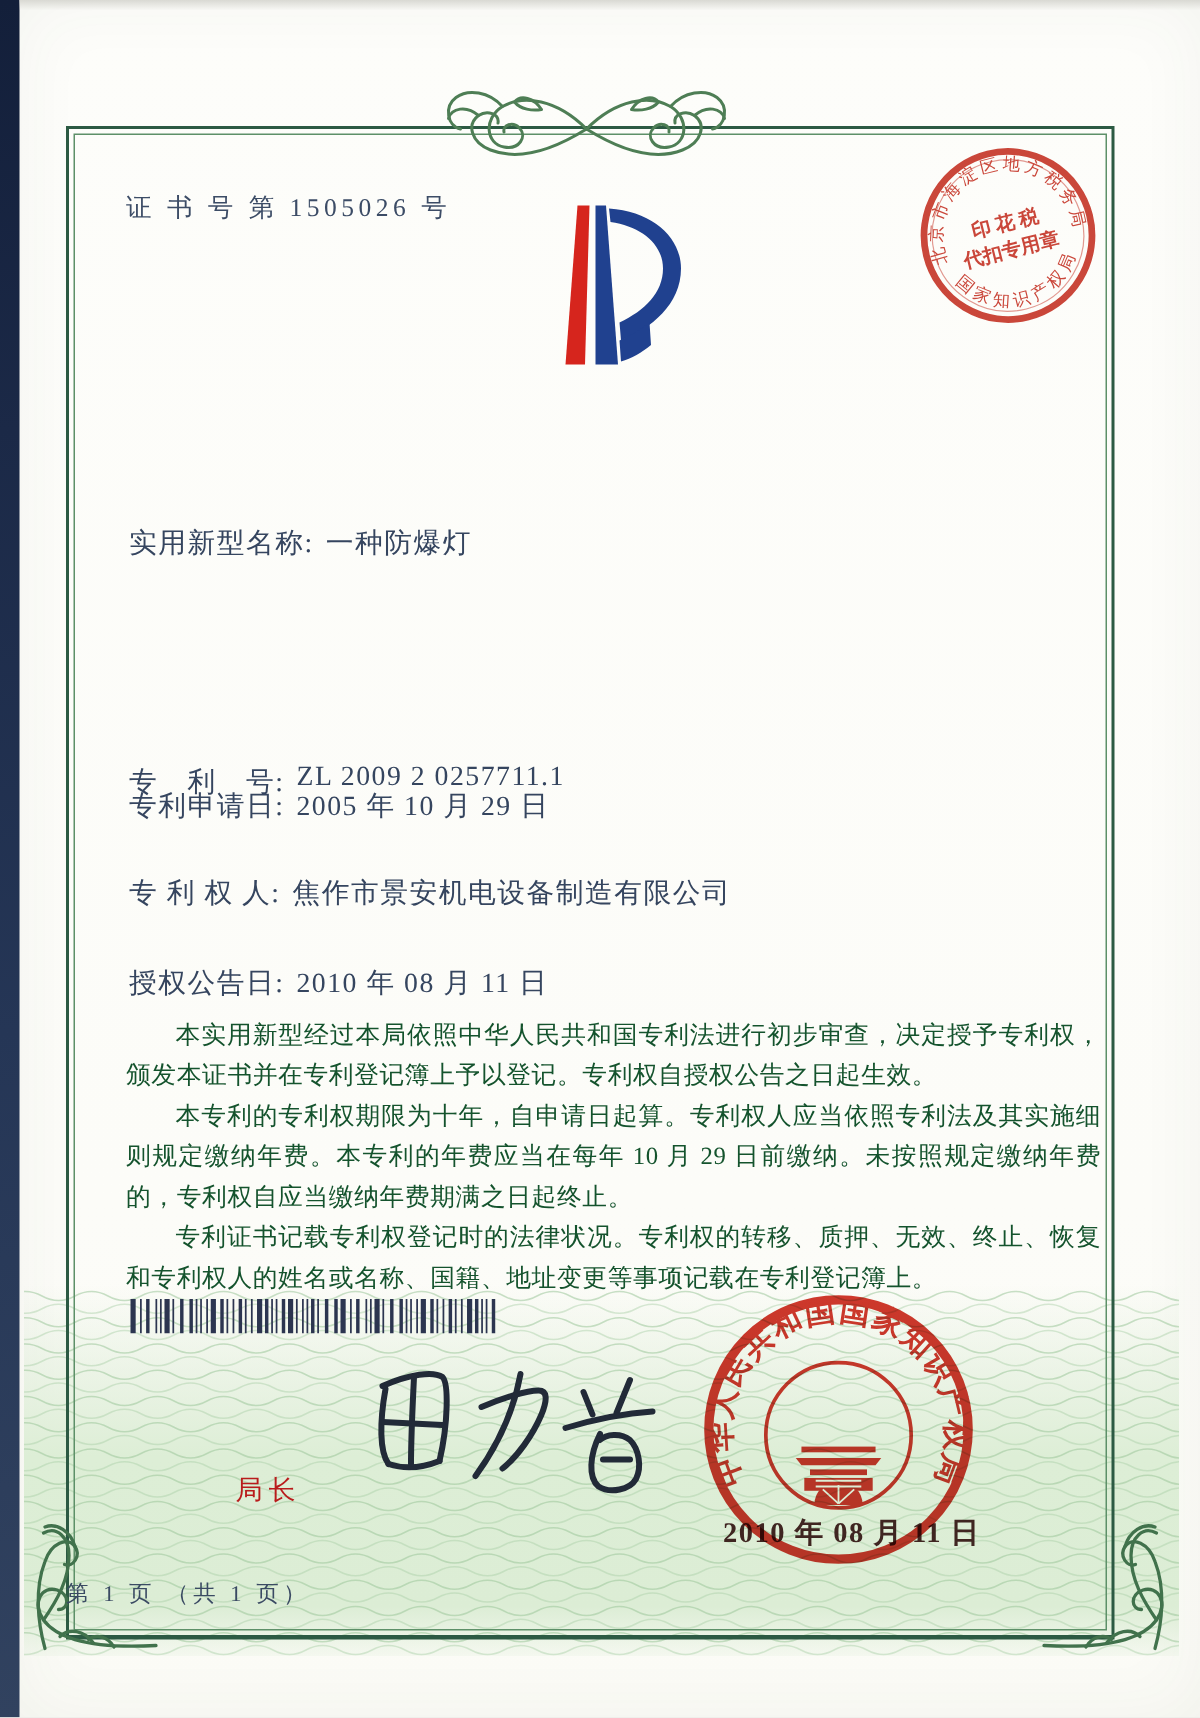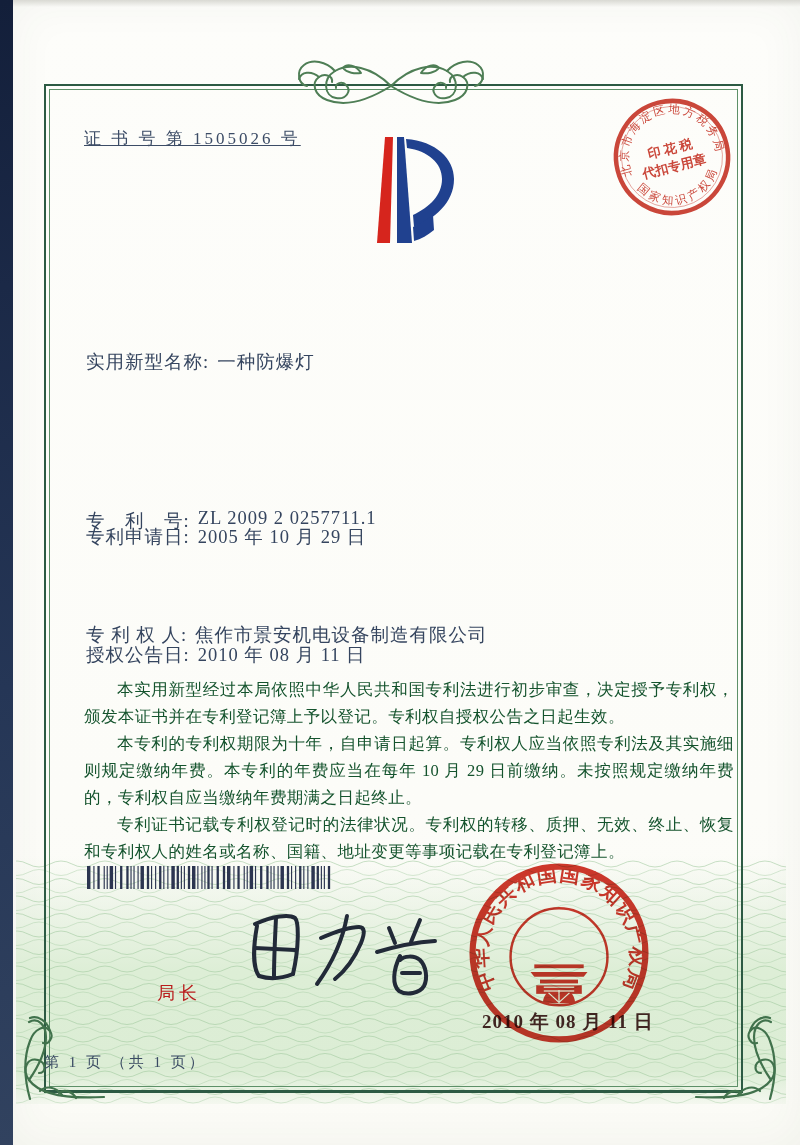--- a/index.html
+++ b/index.html
@@ -18,29 +18,29 @@
      background:linear-gradient(180deg,rgba(226,239,221,0) 0px,rgba(224,238,218,.55) 55px,
         #ddeed6 115px,#dcedd5 215px,rgba(224,238,218,.25) 248px);}
   .band svg{position:absolute;inset:0;}
   
   .frame{position:absolute;left:44px;top:84px;width:695px;height:1004px;
      border:2px solid #2c5a43;border-bottom-width:3px;}
   .frame::after{content:"";position:absolute;inset:3px;border:1px solid #5d9068;}
   
   .orn{position:absolute;}
   
-  .certno{position:absolute;left:84px;top:127px;font-size:17px;letter-spacing:3px;color:#3c4c66;text-decoration:underline;}
+  .certno{position:absolute;left:84px;top:127px;font-size:17px;letter-spacing:3px;color:#3c4c66;}
   .logo{position:absolute;left:330px;top:131px;width:136px;height:117px;}
   .taxstamp{position:absolute;left:607px;top:92px;width:130px;height:130px;transform:rotate(-14deg);
      opacity:.92;mix-blend-mode:multiply;}
   .title{position:absolute;left:44px;top:243px;width:695px;text-align:center;
      font-size:40px;font-weight:700;letter-spacing:10px;color:#151b28;}
   .field{position:absolute;left:86px;display:flex;gap:8px;font-size:18.5px;
      color:#35455f;letter-spacing:1px;white-space:nowrap;}
-  .f0{top:349px;justify-content:flex-end;} .f1{top:409px;} .f2{top:480px;margin-top:28px;} .f3{top:524px;} .f4{top:582px;margin-top:40px;} .f5{top:642px;}
+  .f0{top:349px;justify-content:flex-end;} .f1{top:409px;} .f2{top:480px;margin-top:28px;} .f3{top:524px;} .f4{top:582px;} .f5{top:642px;}
   .body-text{position:absolute;left:84px;top:676px;width:650px;color:#14532d;
      font-size:16.5px;line-height:27px;letter-spacing:.4px;text-align:justify;}
   .body-text p{margin:0;text-indent:2em;}
   .barcode{position:absolute;left:86px;top:866px;width:246px;height:23px;}
   .sig-role{position:absolute;left:157px;top:948px;font-size:18px;letter-spacing:4px;color:#b91c1c;margin-top:33px;}
   .sig-svg{position:absolute;left:243px;top:896px;width:195px;height:118px;}
   .seal{position:absolute;left:464px;top:858px;width:190px;height:190px;
      opacity:.93;mix-blend-mode:multiply;}
   .seal-date{position:absolute;left:482px;top:1009px;font-size:19px;font-weight:600;
      letter-spacing:1px;color:#3f2521;}

